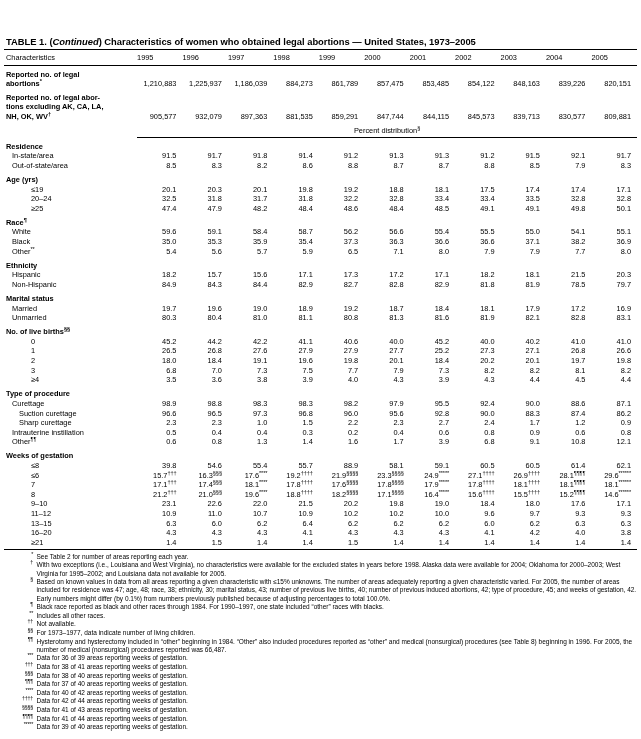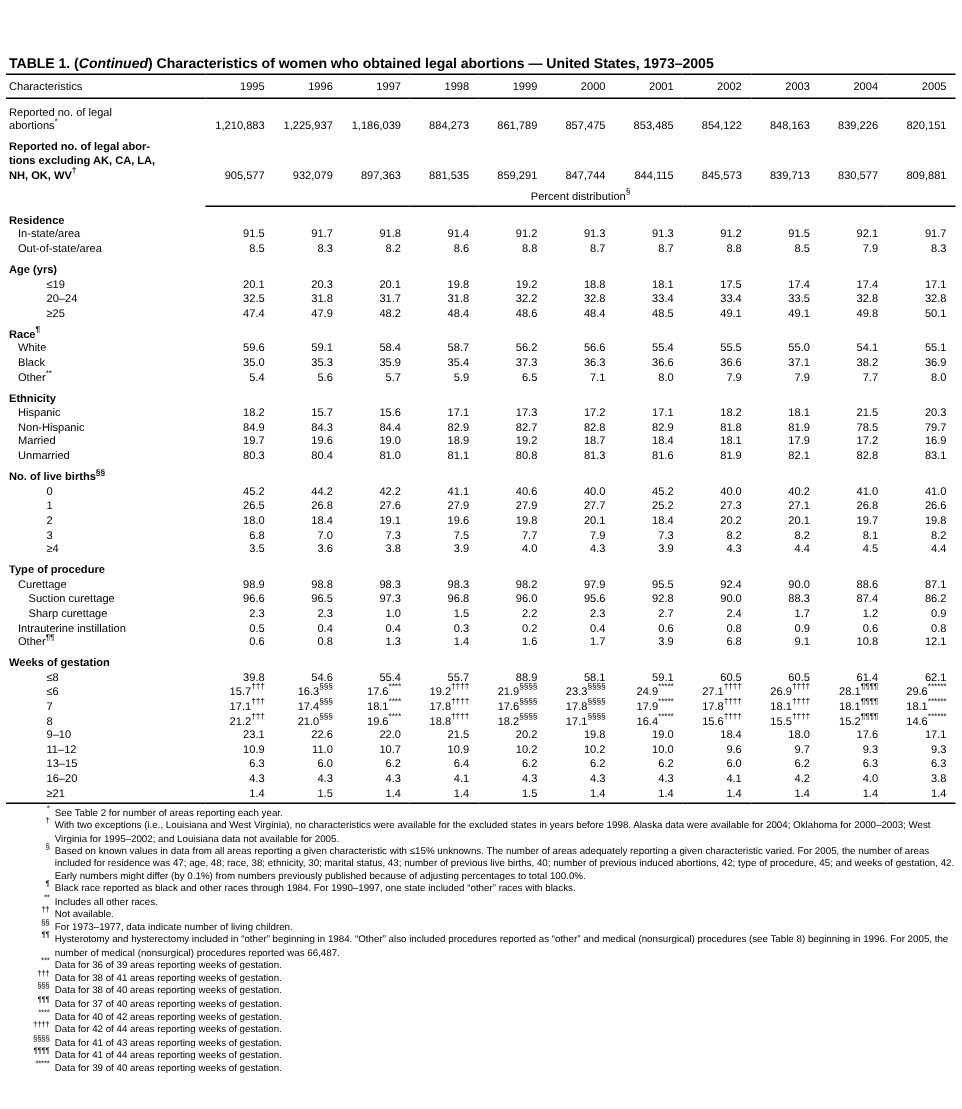--- a/index.html
+++ b/index.html
@@ -43,21 +43,21 @@
   table.maintable td, table.maintable th {
     padding: 0;
     vertical-align: bottom;
     line-height: 9.6px;
     font-weight: normal;
   }
   col.c-label { width: 133px; }
   col.c-yr    { width: 45.45px; }
 
   thead th {
-    text-align: right;
+    text-align: left;
     font-weight: bold;
     font-size: 7.4px;
     padding: 2.5px 6px 2.5px 0 !important;
     border-top: 1.4px solid #000;
     border-bottom: 0.9px solid #000;
     white-space: nowrap;
   }
   thead th.hdr-label {
     text-align: left;
     padding-left: 2px !important;
@@ -152,21 +152,21 @@
         <th>2000</th>
         <th>2001</th>
         <th>2002</th>
         <th>2003</th>
         <th>2004</th>
         <th>2005</th>
       </tr>
     </thead>
     <tbody id="tbody">
         <tr class="bigrow">
-          <td class="lbl" style="font-weight: normal; vertical-align: bottom;">
+          <td class="lbl" style="font-weight: bold; vertical-align: bottom;">
             <div>Reported no. of legal</div>
             <div>abortions<span class="fnmark">*</span></div>
           </td>
           <td class="num">1,210,883</td>
           <td class="num">1,225,937</td>
           <td class="num">1,186,039</td>
           <td class="num">884,273</td>
           <td class="num">861,789</td>
           <td class="num">857,475</td>
           <td class="num">853,485</td>
@@ -386,20 +386,34 @@
           <td class="num">84.4</td>
           <td class="num">82.9</td>
           <td class="num">82.7</td>
           <td class="num">82.8</td>
           <td class="num">82.9</td>
           <td class="num">81.8</td>
           <td class="num">81.9</td>
           <td class="num">78.5</td>
           <td class="num">79.7</td>
         </tr>
+        <tr class="grp">
+          <td class="lbl">Marital status</td>
+          <td></td>
+          <td></td>
+          <td></td>
+          <td></td>
+          <td></td>
+          <td></td>
+          <td></td>
+          <td></td>
+          <td></td>
+          <td></td>
+          <td></td>
+        </tr>
         <tr>
           <td class="lbl ind1">Married</td>
           <td class="num">19.7</td>
           <td class="num">19.6</td>
           <td class="num">19.0</td>
           <td class="num">18.9</td>
           <td class="num">19.2</td>
           <td class="num">18.7</td>
           <td class="num">18.4</td>
           <td class="num">18.1</td>

